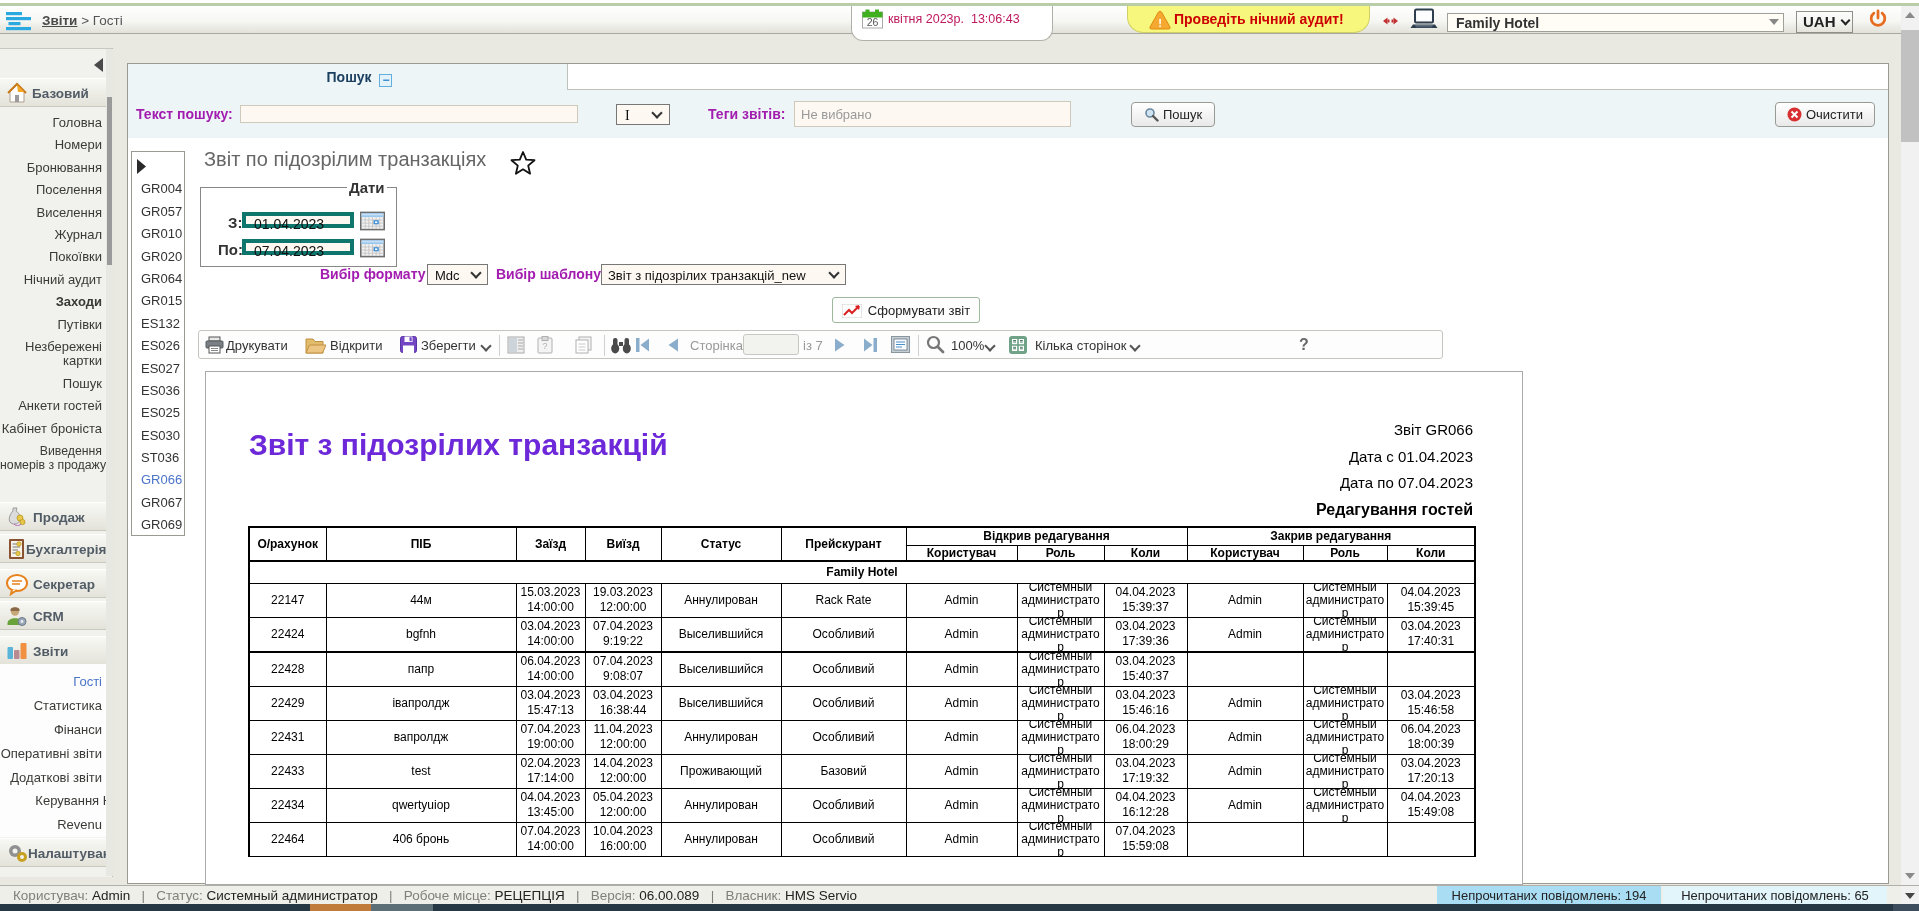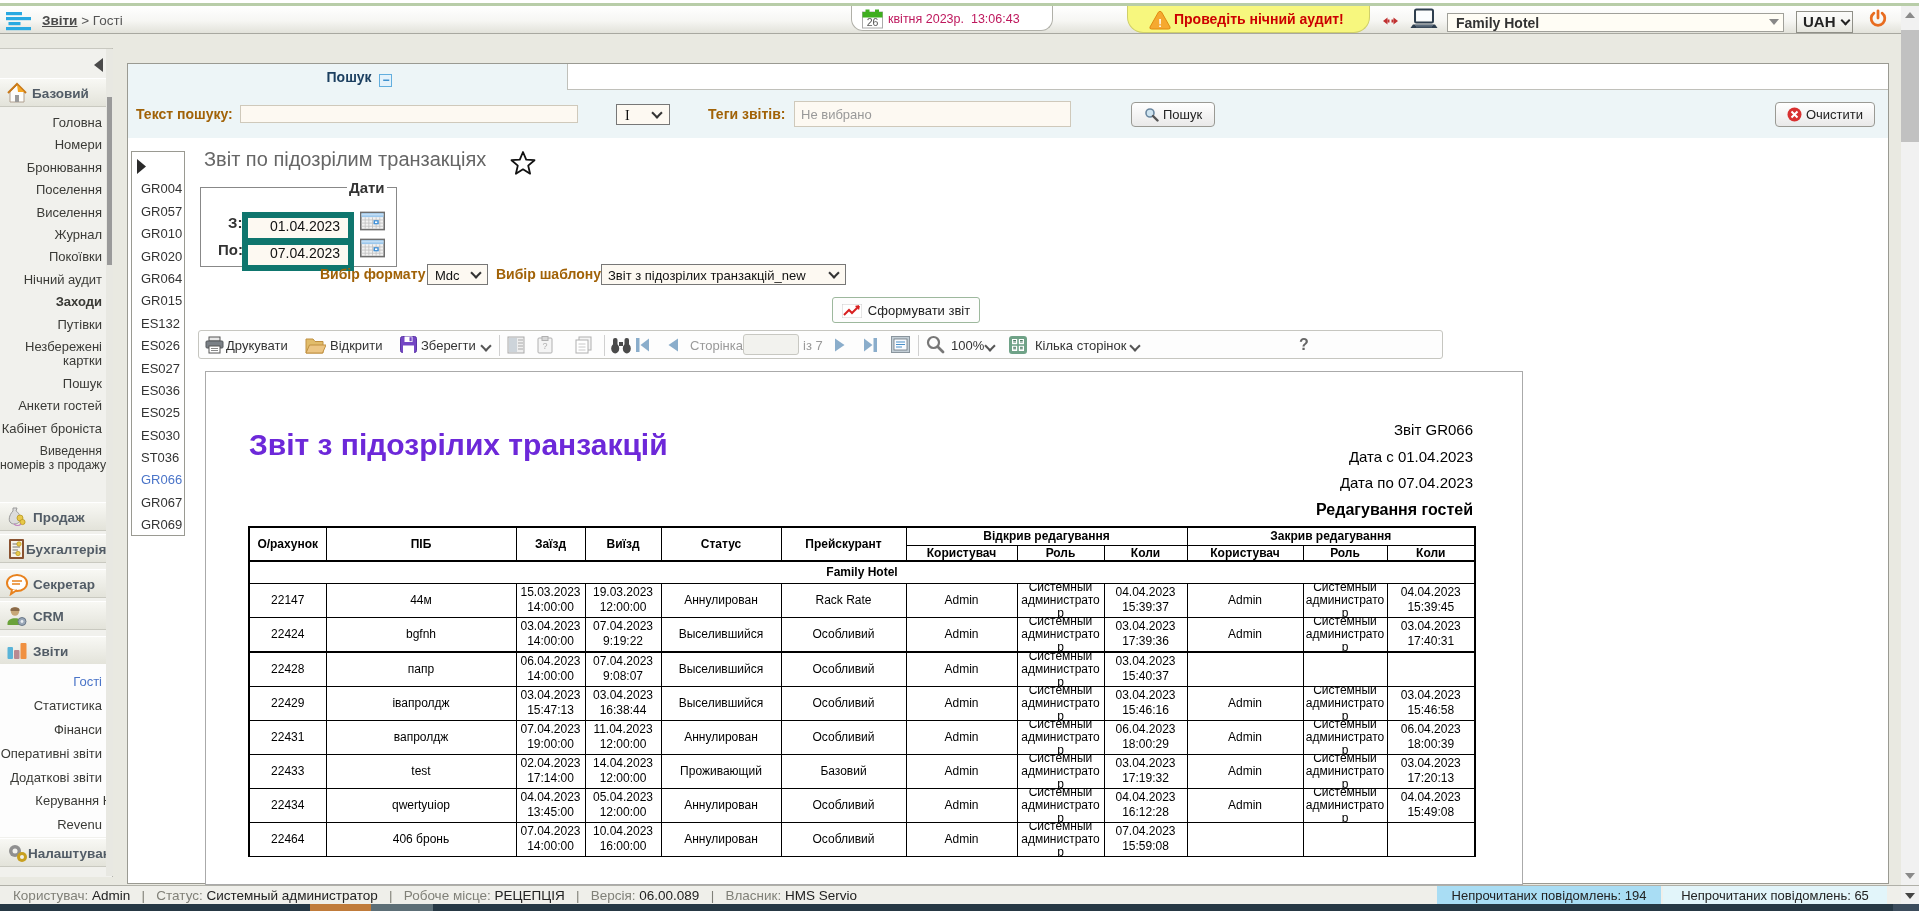--- a/index.html
+++ b/index.html
@@ -5,21 +5,21 @@
 * { margin:0; padding:0; box-sizing:border-box; }
 html,body { width:1919px; height:911px; overflow:hidden; }
 body { font-family:"Liberation Sans", sans-serif; background:#e9e9e1; position:relative; }
 .abs { position:absolute; }
 
 
 #topstrip { left:0; top:0; width:1919px; height:6px; background:#fff; border-bottom:3px solid #b8cda8; }
 #topbar { left:0; top:6px; width:1919px; height:28px; background:linear-gradient(#ffffff,#f6f6f3 55%,#e2e2da); border-bottom:1px solid #a8a8a0; }
 #crumb { left:42px; top:13px; font-size:13.5px; color:#555; }
 #crumb b { text-decoration:underline; color:#4a4a4a; }
-#datetab { left:851px; top:6px; width:202px; height:25px; background:#fff; border:1px solid #b0b0a8; border-top:none; border-radius:0 0 12px 12px; }
+#datetab { left:851px; top:6px; width:202px; height:35px; background:#fff; border:1px solid #b0b0a8; border-top:none; border-radius:0 0 12px 12px; }
 #datetab .dtxt { position:absolute; left:36px; top:6px; font-size:12.5px; color:#be185d; white-space:nowrap; }
 #warnpill { left:1127px; top:6px; width:243px; height:27px; background:#f7f77e; border:1px solid #cfcf6a; border-top:none; border-radius:0 0 16px 16px; }
 #warnpill span { position:absolute; left:46px; top:5px; font-size:14px; font-weight:bold; color:#cc0000; white-space:nowrap; }
 #famsel { left:1447px; top:13px; width:337px; height:19px; background:#fffdf5; border:1px solid #a0a09a; }
 #famsel b { position:absolute; left:8px; top:1px; font-size:14px; color:#333; }
 #famsel .ar { position:absolute; right:4px; top:5px; width:0; height:0; border-left:5px solid transparent; border-right:5px solid transparent; border-top:6px solid #888; }
 #uahsel { left:1796px; top:11px; width:57px; height:22px; border:1px solid #909088; font-size:15px; font-weight:bold; color:#222; text-align:left; padding:1px 0 0 6px; }
 
 
 #wsb { left:1901px; top:6px; width:18px; height:897px; background:#f1f1f1; }
@@ -40,37 +40,37 @@
 #subrep { position:absolute; left:0; top:615px; width:106px; height:173px; background:#fdfdfd; }
 #sbsb { left:106px; top:49px; width:7px; height:827px; background:#e8e8e2; }
 #sbsb .th { position:absolute; left:1px; top:48px; width:5px; height:168px; background:#9a9a9a; }
 
 
 #panel { left:127px; top:63px; width:1762px; height:821px; background:#ffffff; border:1px solid #9a9a92; }
 #tabstrip { position:absolute; left:0; top:0; width:1760px; height:26px; background:#fff; border-bottom:1px solid #c0c0ba; }
 #tab1 { position:absolute; left:0; top:0; width:440px; height:26px; background:#edf5f7; border-right:1px solid #c0c0ba; font-size:14px; font-weight:bold; color:#1c3f60; text-align:center; padding-top:5px; text-indent:24px;}
 #tab1 .mbox { text-indent:0; }
 #searchrow { position:absolute; left:0; top:26px; width:1760px; height:48px; background:#edf5f7; }
-.lbl { font-weight:bold; color:#a16207; font-size:14px; white-space:nowrap; }
+.lbl { font-weight:bold; color:#a21caf; font-size:14px; white-space:nowrap; }
 .inp { background:#fdf9f2; border:1px solid #cfc9bb; }
 #btnSearch { position:absolute; left:1003px; top:12px; width:84px; height:25px; background:linear-gradient(#ffffff,#e9e9e9); border:1px solid #9a9a94; border-radius:4px; font-size:13px; color:#222; }
 #btnClear { position:absolute; left:1647px; top:12px; width:100px; height:25px; background:linear-gradient(#ffffff,#e9e9e9); border:1px solid #9a9a94; border-radius:4px; font-size:13px; color:#222; }
 
 
 #replist { position:absolute; left:3px; top:87px; width:54px; height:385px; background:#fff; border:1px solid #9a9a92; font-size:13px; color:#333; padding-top:4px; }
 #replist div { height:22.4px; line-height:22.4px; padding-left:9px; }
 #replist .sel { color:#4a74c8; }
 
 #rtitle { position:absolute; left:76px; top:84px; font-size:20px; color:#666; }
 
 
 #fsDates { position:absolute; left:72px; top:123px; width:197px; height:80px; border:1px solid #888; }
 #fsDates .leg { position:absolute; left:146px; top:-9px; background:#fff; font-size:15px; font-weight:bold; color:#333; padding:0 2px; }
 .drow { position:absolute; font-size:15px; font-weight:bold; color:#333; }
-.dinp { position:absolute; width:112px; height:32px; background:#fdf9f2; border:6px solid #0f766e; font-size:14px; color:#111; font-family:"Liberation Sans",sans-serif; padding-left:22px; }
+.dinp { position:absolute; width:112px; height:16px; background:#fdf9f2; border:4px solid #0f766e; font-size:14px; color:#111; font-family:"Liberation Sans",sans-serif; padding-left:8px; }
 .calbtn { position:absolute; width:25px; height:20px; }
 
 
 #fmtrow { position:absolute; left:0; top:200px; width:1508px; height:22px; }
 .sel2 { position:absolute; height:21px; background:#fdf9f2; border:1px solid #777; font-size:13px; color:#111; }
 .chev { position:absolute; width:8px; height:8px; border-right:2px solid #333; border-bottom:2px solid #333; transform:rotate(45deg); }
 
 #btnGen { position:absolute; left:704px; top:233px; width:148px; height:26px; background:#fdfdfd; border:1px solid #9db89d; border-radius:3px; font-size:13px; color:#222; }
 
 

